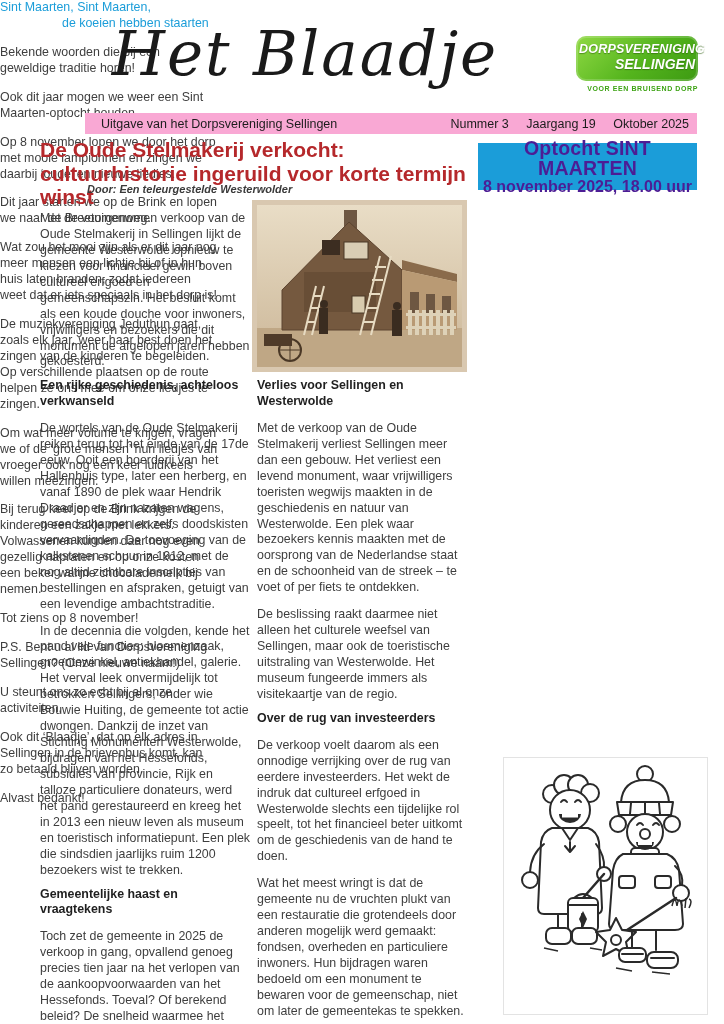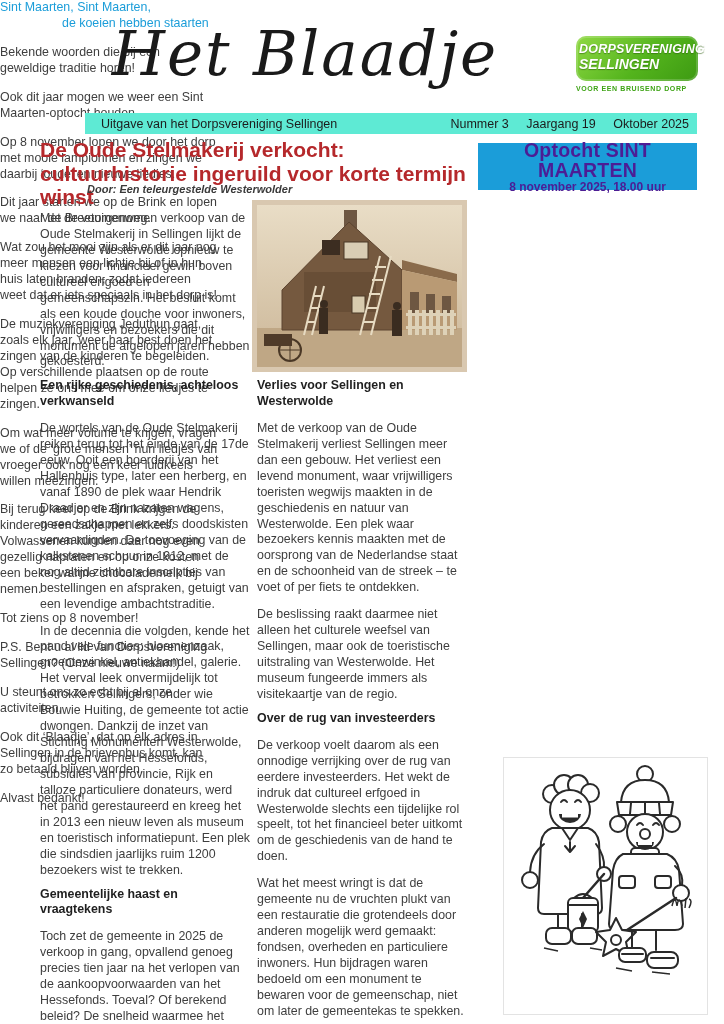--- a/index.html
+++ b/index.html
@@ -7,34 +7,34 @@
   .page {
     position:relative; width:724px; height:1024px; background:#fff;
     font-family:"Liberation Sans", sans-serif; color:#3e3e3e; overflow:hidden;
   }
   
   .masthead-title {
     position:absolute; left:90px; top:18px; width:430px; text-align:center;
     font-family:"DejaVu Serif", serif; font-style:italic; font-weight:400;
     font-size:61px; color:#1a1a1a; letter-spacing:2px;
   }
-  .logo { position:absolute; right:26px; top:36px; width:122px; text-align:left; }
+  .logo { position:absolute; right:26px; top:36px; width:122px; text-align:right; }
   .logo-badge {
     width:122px; padding:7px 3px 9px; border-radius:10px;
     background:linear-gradient(135deg,#8fd943 0%,#54b41d 55%,#3d9a12 100%);
     box-shadow:inset 0 0 0 2px rgba(255,255,255,.18);
     color:#fff; font-weight:bold; font-style:italic; line-height:1.08;
     text-shadow:0 1px 1px rgba(40,90,10,.55);
   }
   .logo-badge .l1 { font-size:12.5px; letter-spacing:.2px; }
   .logo-badge .l2 { font-size:14px; }
   .logo-tagline { margin-top:4px; font-size:7px; font-weight:bold; color:#3ea315; letter-spacing:.6px; }
   .issue-bar {
     position:absolute; left:85px; top:113px; width:612px; height:21px;
-    background:#5eead4; display:flex; align-items:center; justify-content:space-between;
+    background:#f9a8d4; display:flex; align-items:center; justify-content:space-between;
     font-size:12.5px; color:#1c1c1c; padding:0 8px 0 16px;
   }
   .issue-right span { margin-left:14px; }
   
   .headline {
     position:absolute; left:40px; top:138px; width:445px;
     font-size:21px; font-weight:bold; color:#b5282b; line-height:1.12;
   }
   .byline {
     position:absolute; left:40px; top:183px; width:420px;
@@ -49,21 +49,21 @@
   .col3 .para { margin:13px 0 8px; }
   
   .photo { position:absolute; left:252px; top:200px; width:215px; height:172px; }
   
   .maarten-box {
     position:absolute; left:478px; top:143px; width:219px; height:47px;
     background:#1b9dd9; color:#4c1d95; text-align:center; font-weight:bold;
     display:flex; flex-direction:column; justify-content:center; line-height:1.05;
   }
   .maarten-box .t1 { font-size:19.5px; letter-spacing:.2px; }
-  .maarten-box .t2 { font-size:12px; }
+  .maarten-box .t2 { font-size:16px; }
   .poem { color:#1b9dd9; margin:0 0 7px; }
   .poem .pl2 { padding-left:62px; }
   
   .cartoon {
     position:absolute; left:503px; top:757px; width:205px; height:258px;
     border:1px solid #e3e3e3; background:#fff;
   }
 </style>
 </head>
 <body>

